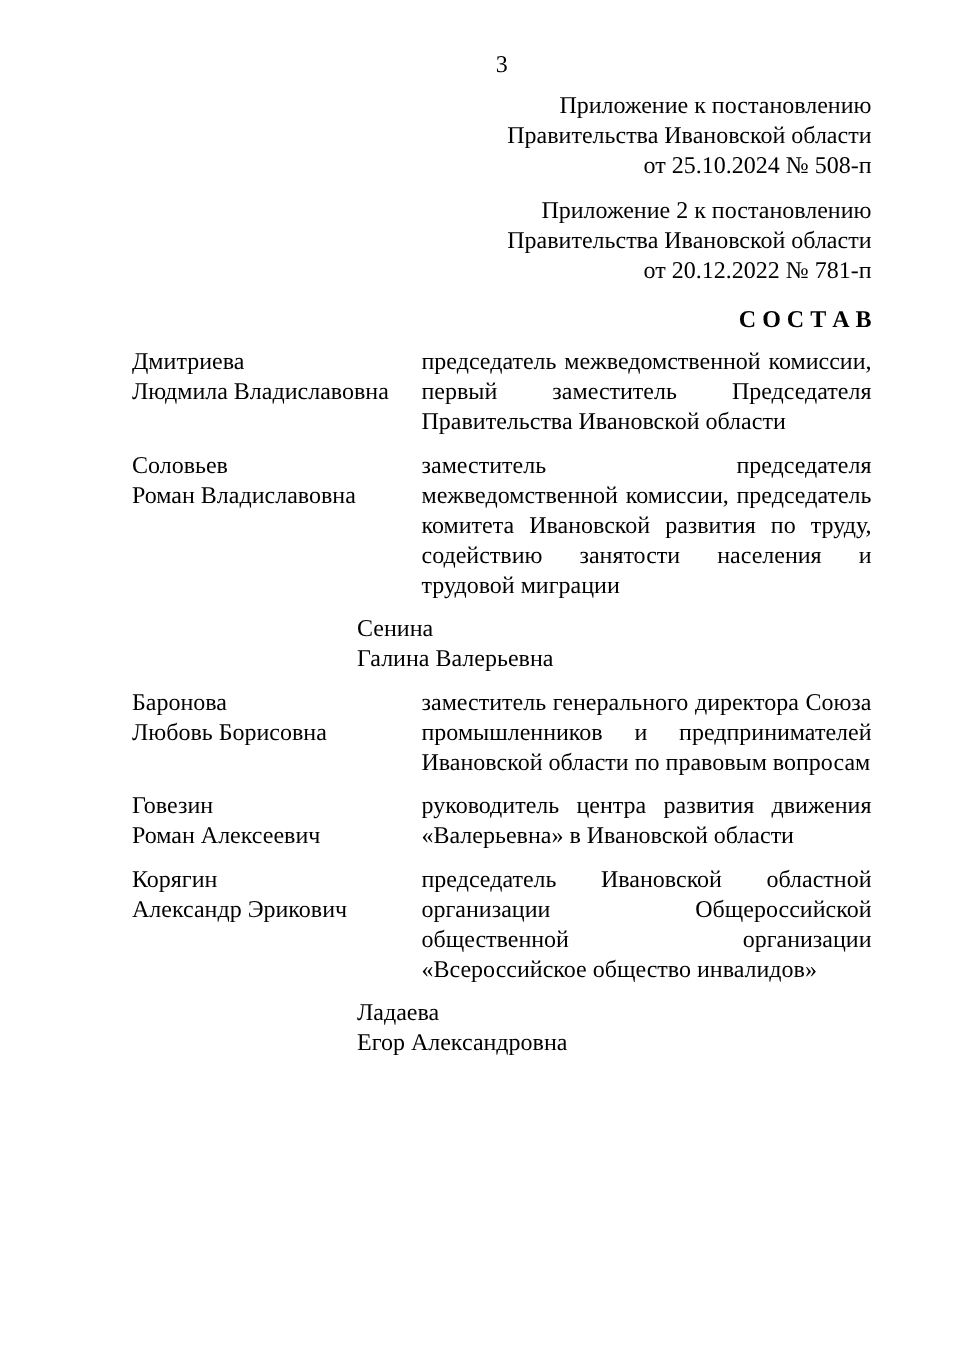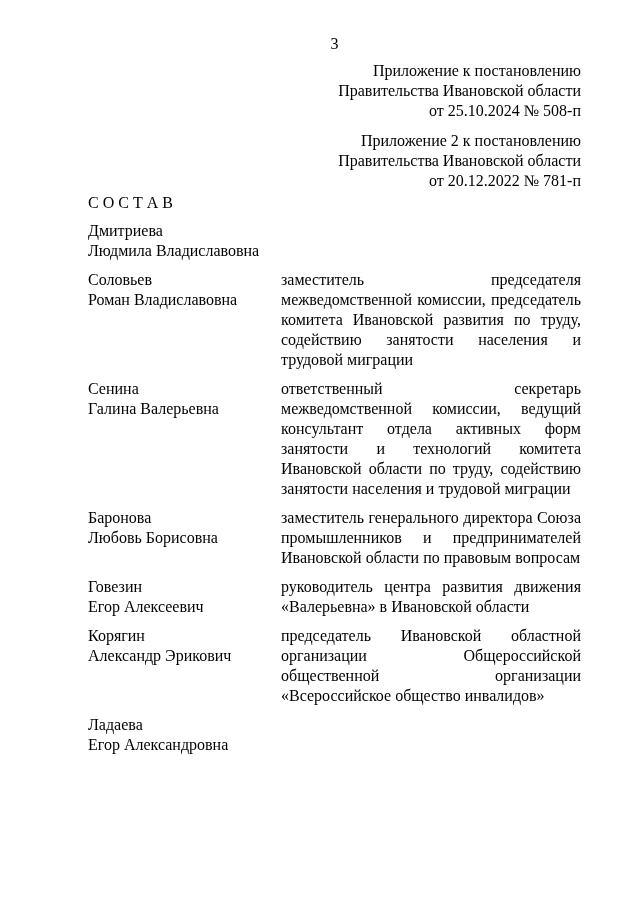--- a/index.html
+++ b/index.html
@@ -22,32 +22,33 @@
   .page-number {
     text-align: center;
   }
   .annex {
     text-align: right;
     white-space: pre-line;
   }
   .annex-1 { margin-top: 7px; }
   .annex-2 { margin-top: 10px; text-align: right; }
   .doc-title {
-    margin-top: 2px;
-    text-align: left;
-    font-weight: normal;
+    margin-top: 13px;
+    text-align: right;
+    font-weight: bold;
     line-height: 19px;
   }
   .doc-title .heading { white-space: pre; }
   .members {
     margin-top: 9px;
   }
   .member-row {
     display: flex;
     margin-bottom: 9px;
+    justify-content: center;
   }
   .member-name {
     width: 193px;
     flex: none;
     white-space: pre-line;
   }
   .member-role {
     width: 300px;
     flex: none;
     text-align: justify;
@@ -70,43 +71,43 @@
 
   <div class="doc-title">
     <div class="heading">С О С Т А В</div>
   </div>
 
   <div class="members">
 
     <div class="member-row">
       <div class="member-name">Дмитриева
 Людмила Владиславовна</div>
+      <div class="member-role">председатель межведомственной комиссии, первый заместитель Председателя Правительства Ивановской области</div>
     </div>
 
     <div class="member-row">
       <div class="member-name">Соловьев
 Роман Владиславовна</div>
       <div class="member-role">заместитель председателя межведомственной комиссии, председатель комитета Ивановской развития по труду, содействию занятости населения и трудовой миграции</div>
     </div>
 
     <div class="member-row">
       <div class="member-name">Сенина
 Галина Валерьевна</div>
-      <div class="member-role">ответственный секретарь межведомственной комиссии, ведущий консультант отдела активных форм занятости и технологий комитета Ивановской области по труду, содействию занятости населения и трудовой миграции</div>
     </div>
 
     <div class="member-row">
       <div class="member-name">Баронова
 Любовь Борисовна</div>
       <div class="member-role">заместитель генерального директора Союза промышленников и предпринимателей Ивановской области по правовым вопросам</div>
     </div>
 
     <div class="member-row">
       <div class="member-name">Говезин
-Егор Алексеевич</div>
+Роман Алексеевич</div>
       <div class="member-role">руководитель центра развития движения «Валерьевна» в Ивановской области</div>
     </div>
 
     <div class="member-row">
       <div class="member-name">Корягин
 Александр Эрикович</div>
       <div class="member-role">председатель Ивановской областной организации Общероссийской общественной организации «Всероссийское общество инвалидов»</div>
     </div>
 
     <div class="member-row">

